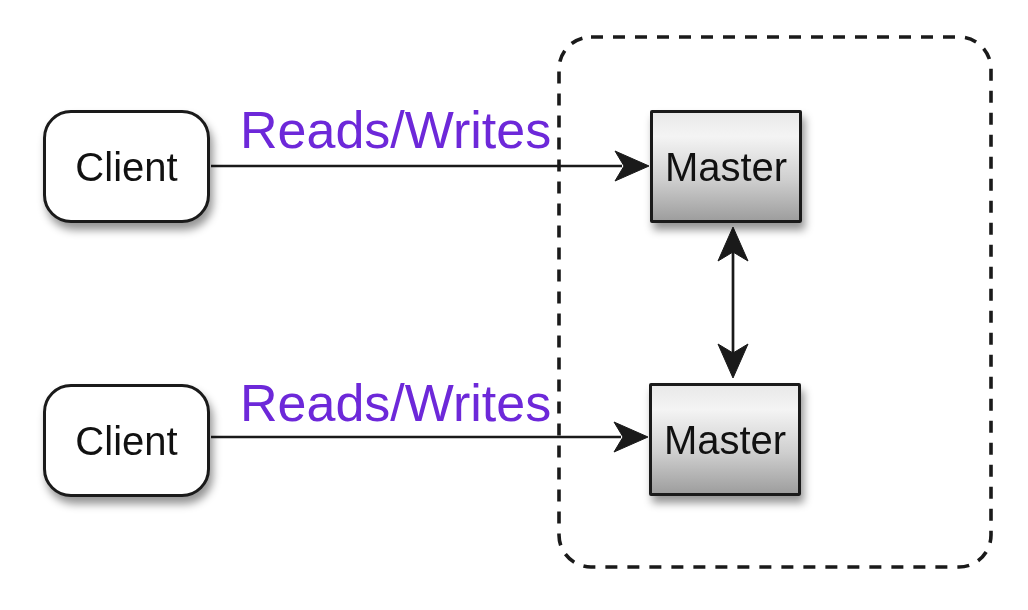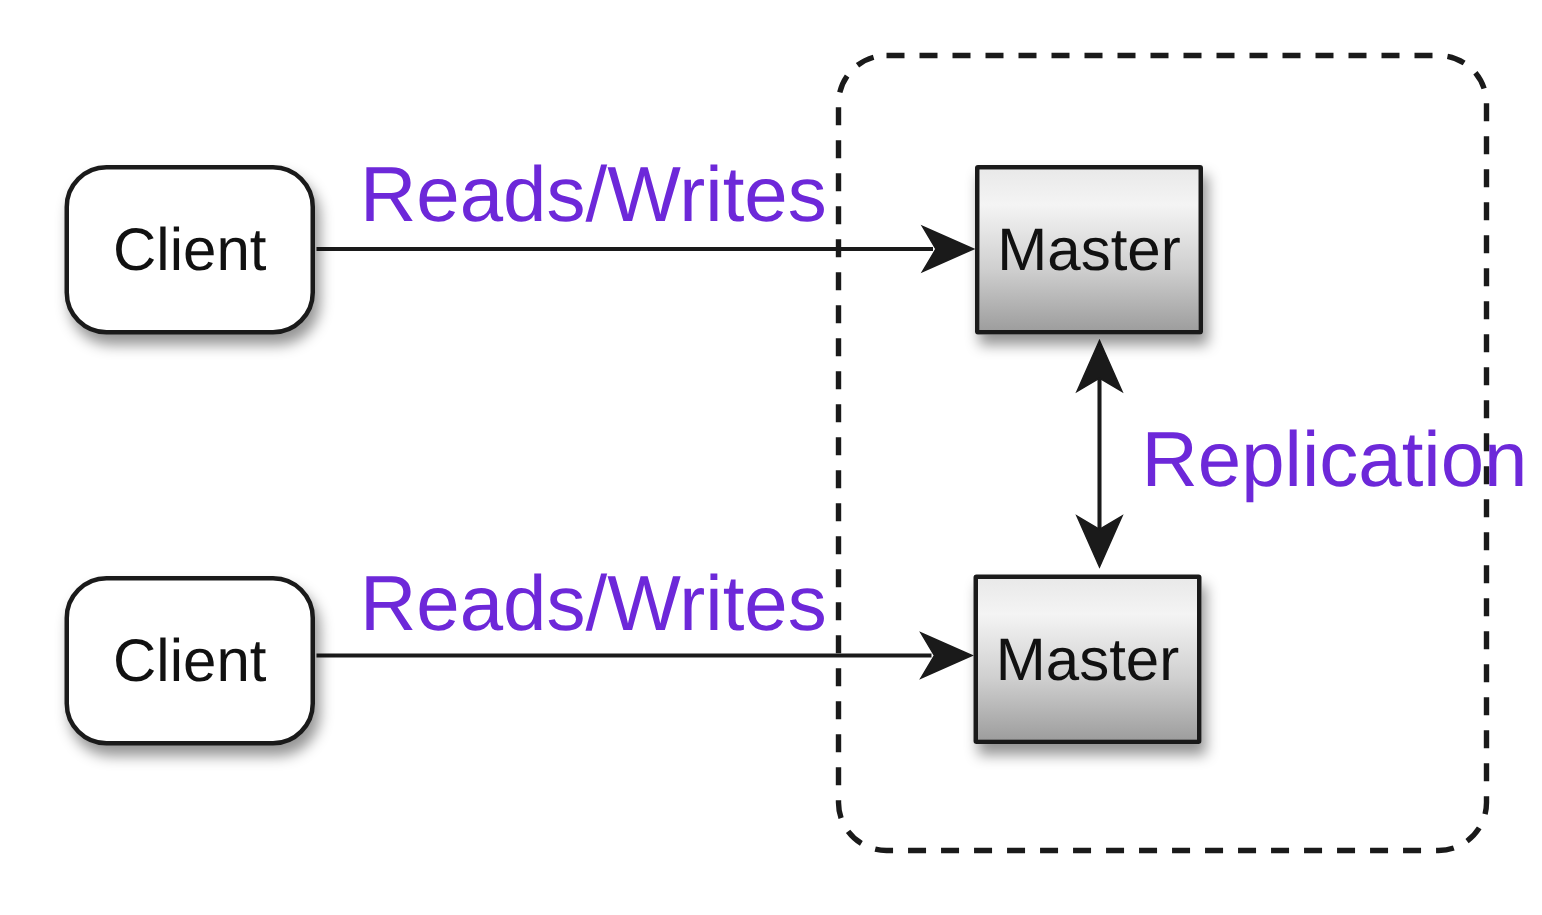--- a/index.html
+++ b/index.html
@@ -118,15 +118,14 @@
   </div>
 
   <div class="node master master-bottom">
     <span>Master</span>
   </div>
 
   <div class="edge-label label-rw-top">Reads/Writes</div>
 
   <div class="edge-label label-rw-bottom">Reads/Writes</div>
 
-  <div class="edge-label label-replication">Replication</div>
 
 </div>
 
 </body></html>

